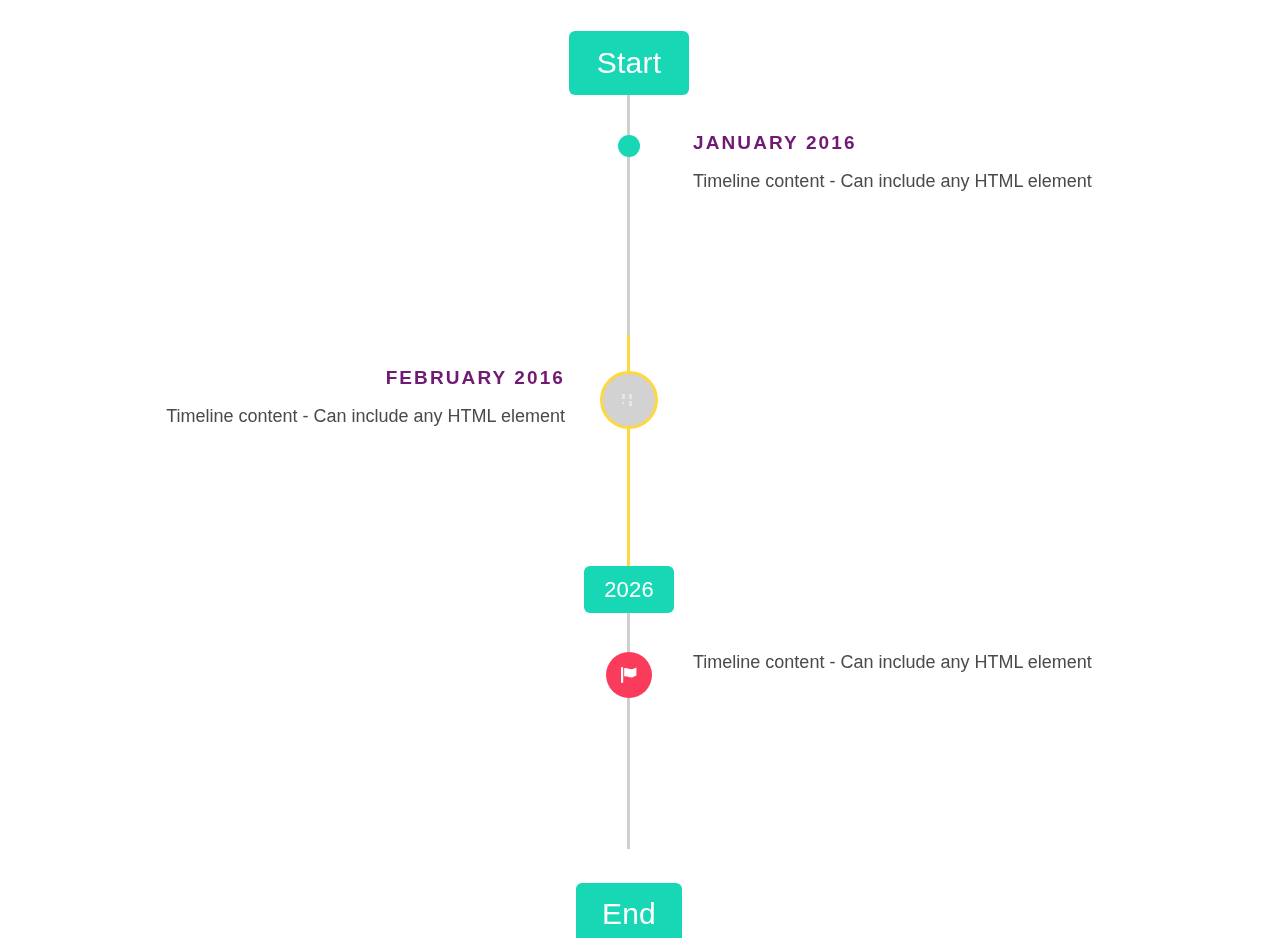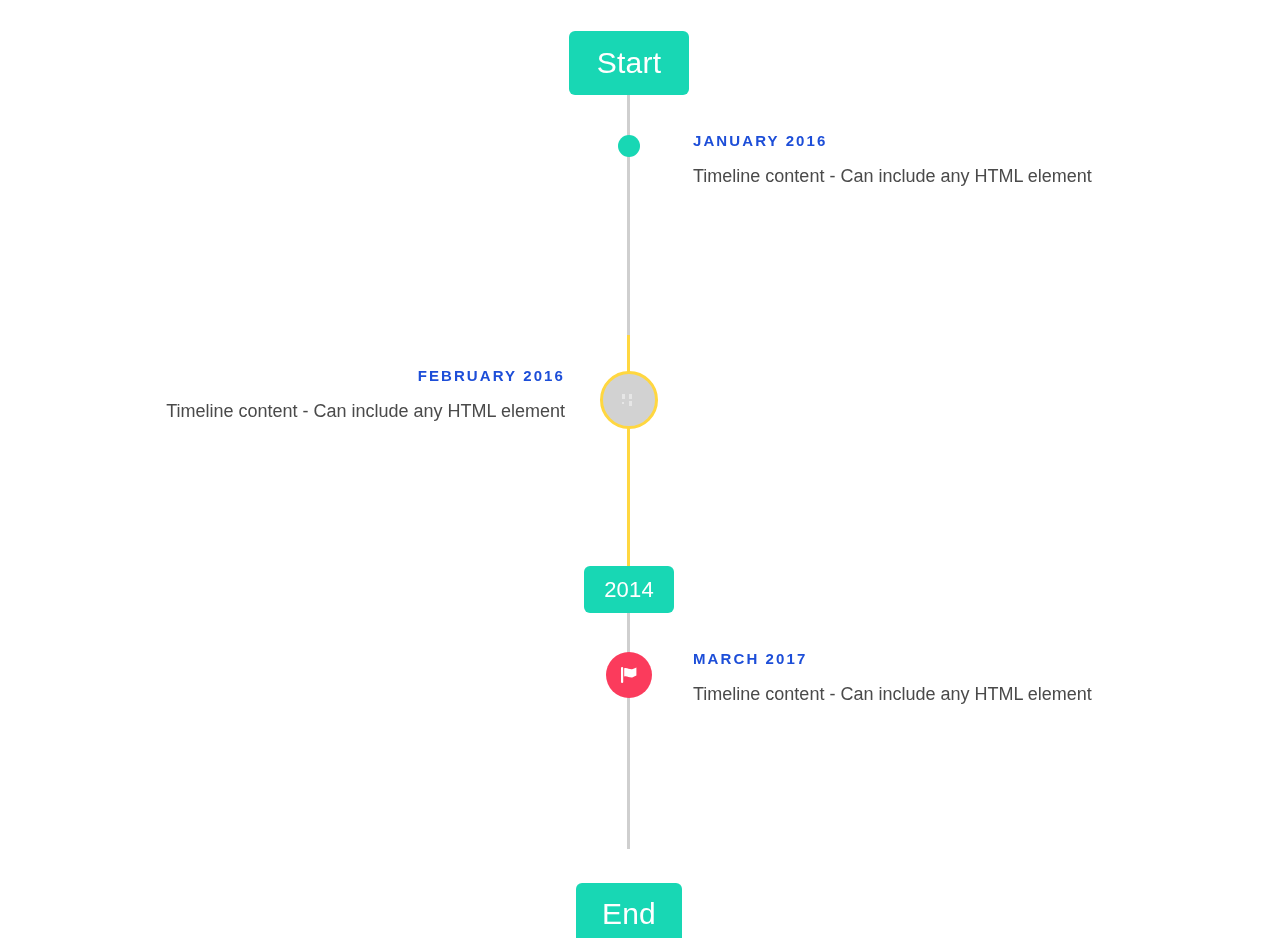--- a/index.html
+++ b/index.html
@@ -102,24 +102,24 @@
   .entry { position: absolute; }
 
   .entry-right { text-align: left; }
   .entry-left  { text-align: right; }
 
   .entry-jan   { left: 693px; top: 132px; width: 540px; }
   .entry-feb   { left: 25px;  top: 367px; width: 540px; }
   .entry-mar   { left: 693px; top: 650px; width: 540px; }
 
   .entry-date {
-    font-size: 15px;
+    font-size: 19px;
     font-weight: bold;
     letter-spacing: 2.1px;
-    color: #1d4ed8;
+    color: #701a75;
     text-transform: uppercase;
     margin: 0 0 14px 0;
     line-height: 1.2;
   }
   .entry-body {
     font-size: 18px;
     font-weight: 400;
     color: #4a4a4a;
     line-height: 1.42;
     margin: 0;
@@ -150,30 +150,29 @@
         <rect x="2" y="10" width="2" height="2" fill="#ffffff"></rect>
         <rect x="9" y="9" width="3" height="5" fill="#ffffff"></rect>
       </svg>
     </span>
   </div>
   <div class="entry entry-left entry-feb">
     <p class="entry-date">FEBRUARY 2016</p>
     <p class="entry-body">Timeline content - Can include any HTML element</p>
   </div>
 
-  <div class="badge badge-mid">2014</div>
+  <div class="badge badge-mid">2026</div>
 
   <div class="marker marker-circle-pink">
     <span class="marker-glyph-flag">
       <svg viewBox="0 0 22 22" width="22" height="22" xmlns="http://www.w3.org/2000/svg">
         <rect x="3" y="3" width="2.2" height="16" rx="1" fill="#ffffff"></rect>
         <path d="M6.2 4.3 C9 3.2 12 6.2 14.8 5.1 C16.2 4.6 17.4 4.0 18.4 3.5 L18.4 11.6 C17.4 12.1 16.2 12.7 14.8 13.2 C12 14.3 9 11.3 6.2 12.4 Z" fill="#ffffff"></path>
       </svg>
     </span>
   </div>
   <div class="entry entry-right entry-mar">
-    <p class="entry-date">MARCH 2017</p>
     <p class="entry-body">Timeline content - Can include any HTML element</p>
   </div>
 
   <div class="badge badge-end">End</div>
 
 </div>
 
 </body></html>

